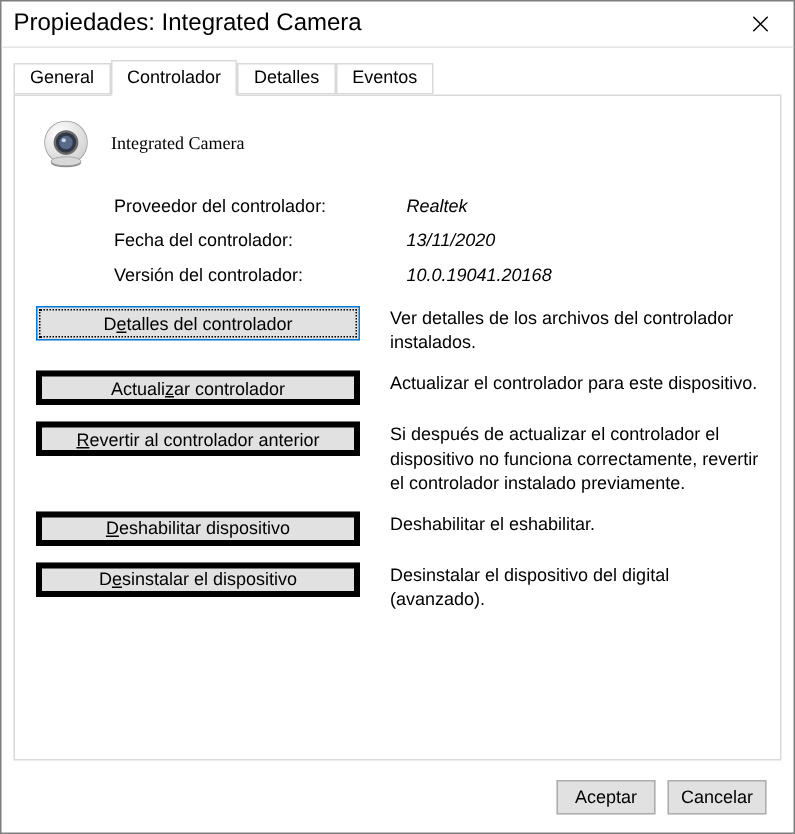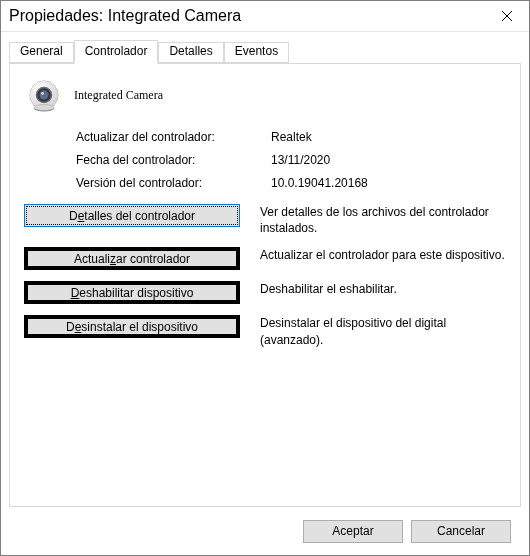--- a/index.html
+++ b/index.html
@@ -14,30 +14,30 @@
   .tab { padding: 3px 10px 4px 10px; border: 1px solid #d9d9d9; border-bottom: none; background: #fff; margin-right: 0px; cursor: pointer; position: relative; }
   .tab.active { border: 1px solid #d9d9d9; border-bottom: 1px solid #fff; margin-bottom: -1px; padding-bottom: 5px; z-index: 3; }
   .tab:not(.active) { border-bottom: 1px solid #d9d9d9; background: #fff; margin-top: 2px; padding-top: 1px; padding-bottom: 3px; }
   .panel { flex: 1; border: 1px solid #d9d9d9; margin-top: 0; padding: 14px 14px 10px 14px; background: #fff; }
   .device-row { display: flex; align-items: center; margin-bottom: 18px; }
   .device-row .icon { width: 40px; display: flex; justify-content: center; }
   .device-name { margin-left: 10px; font-family: Liberation Serif, serif; }
   .props { margin-left: 52px; }
   .prop-row { display: flex; margin-bottom: 9px; }
   .prop-label { width: 195px; }
-  .prop-value { flex: 1; }
+  .prop-value { flex: 1; font-style: italic; }
   .btn-rows { margin-top: 14px; }
   .btn-row { display: flex; margin-bottom: 11px; align-items: flex-start; }
   .btn { width: 216px; height: 23px; border: 4px solid #000000; background: #e1e1e1; display: flex; align-items: center; justify-content: center; cursor: pointer; position: relative; }
   .btn.focus-outline::after { content: ""; position: absolute; inset: 1px; border: 1px dotted #000; pointer-events: none; }
   .btn.focus-border { border: 1px solid #0078d7; }
   .btn-desc { flex: 1; margin-left: 20px; line-height: 1.35; }
   .underline { text-decoration: underline; }
   .footer { height: 48px; display: flex; align-items: center; justify-content: flex-end; padding-right: 10px; gap: 8px; border-top: 0; }
-  .footer .fbtn { width: 100px; height: 23px; border: 1px solid #adadad; background: #e1e1e1; display: flex; align-items: center; justify-content: center; cursor: pointer; }
+  .footer .fbtn { width: 66px; height: 23px; border: 1px solid #adadad; background: #e1e1e1; display: flex; align-items: center; justify-content: center; cursor: pointer; }
 </style>
 </head>
 <body>
 
 <div class="window">
   <div class="titlebar">
     <div class="titlebar-text">Propiedades: Integrated Camera</div>
     <div class="close-btn">
       <svg viewBox="0 0 10 10">
           <path d="M0 0 L10 10 M10 0 L0 10" stroke="#000" stroke-width="1"></path>
@@ -67,21 +67,21 @@
             <circle cx="17" cy="17" r="4.5" fill="#5a6a8a"></circle>
             <circle cx="15.5" cy="15.5" r="1.4" fill="#cdd7ea"></circle>
             <ellipse cx="17" cy="30.5" rx="10" ry="3" fill="#8a8a8a"></ellipse>
             <ellipse cx="17" cy="29.5" rx="10" ry="3" fill="#d8d8d8" stroke="#9b9b9b" stroke-width="0.5"></ellipse>
           </svg>
         </div>
         <div class="device-name">Integrated Camera</div>
       </div>
       <div class="props">
         <div class="prop-row">
-          <div class="prop-label">Actualizar del controlador:</div>
+          <div class="prop-label">Proveedor del controlador:</div>
           <div class="prop-value">Realtek</div>
         </div>
         <div class="prop-row">
           <div class="prop-label">Fecha del controlador:</div>
           <div class="prop-value">13/11/2020</div>
         </div>
         <div class="prop-row">
           <div class="prop-label">Versión del controlador:</div>
           <div class="prop-value">10.0.19041.20168</div>
         </div>
@@ -94,20 +94,26 @@
           <div class="btn-desc">Ver detalles de los archivos del controlador instalados.</div>
         </div>
         <div class="btn-row">
           <div class="btn">
               <span><span>Actuali</span><span class="underline">z</span><span>ar controlador</span></span>
             </div>
           <div class="btn-desc">Actualizar el controlador para este dispositivo.</div>
         </div>
         <div class="btn-row">
           <div class="btn">
+              <span><span></span><span class="underline">R</span><span>evertir al controlador anterior</span></span>
+            </div>
+          <div class="btn-desc">Si después de actualizar el controlador el dispositivo no funciona correctamente, revertir el controlador instalado previamente.</div>
+        </div>
+        <div class="btn-row">
+          <div class="btn">
               <span><span></span><span class="underline">D</span><span>eshabilitar dispositivo</span></span>
             </div>
           <div class="btn-desc">Deshabilitar el eshabilitar.</div>
         </div>
         <div class="btn-row">
           <div class="btn">
               <span><span>D</span><span class="underline">e</span><span>sinstalar el dispositivo</span></span>
             </div>
           <div class="btn-desc">Desinstalar el dispositivo del digital (avanzado).</div>
         </div>

